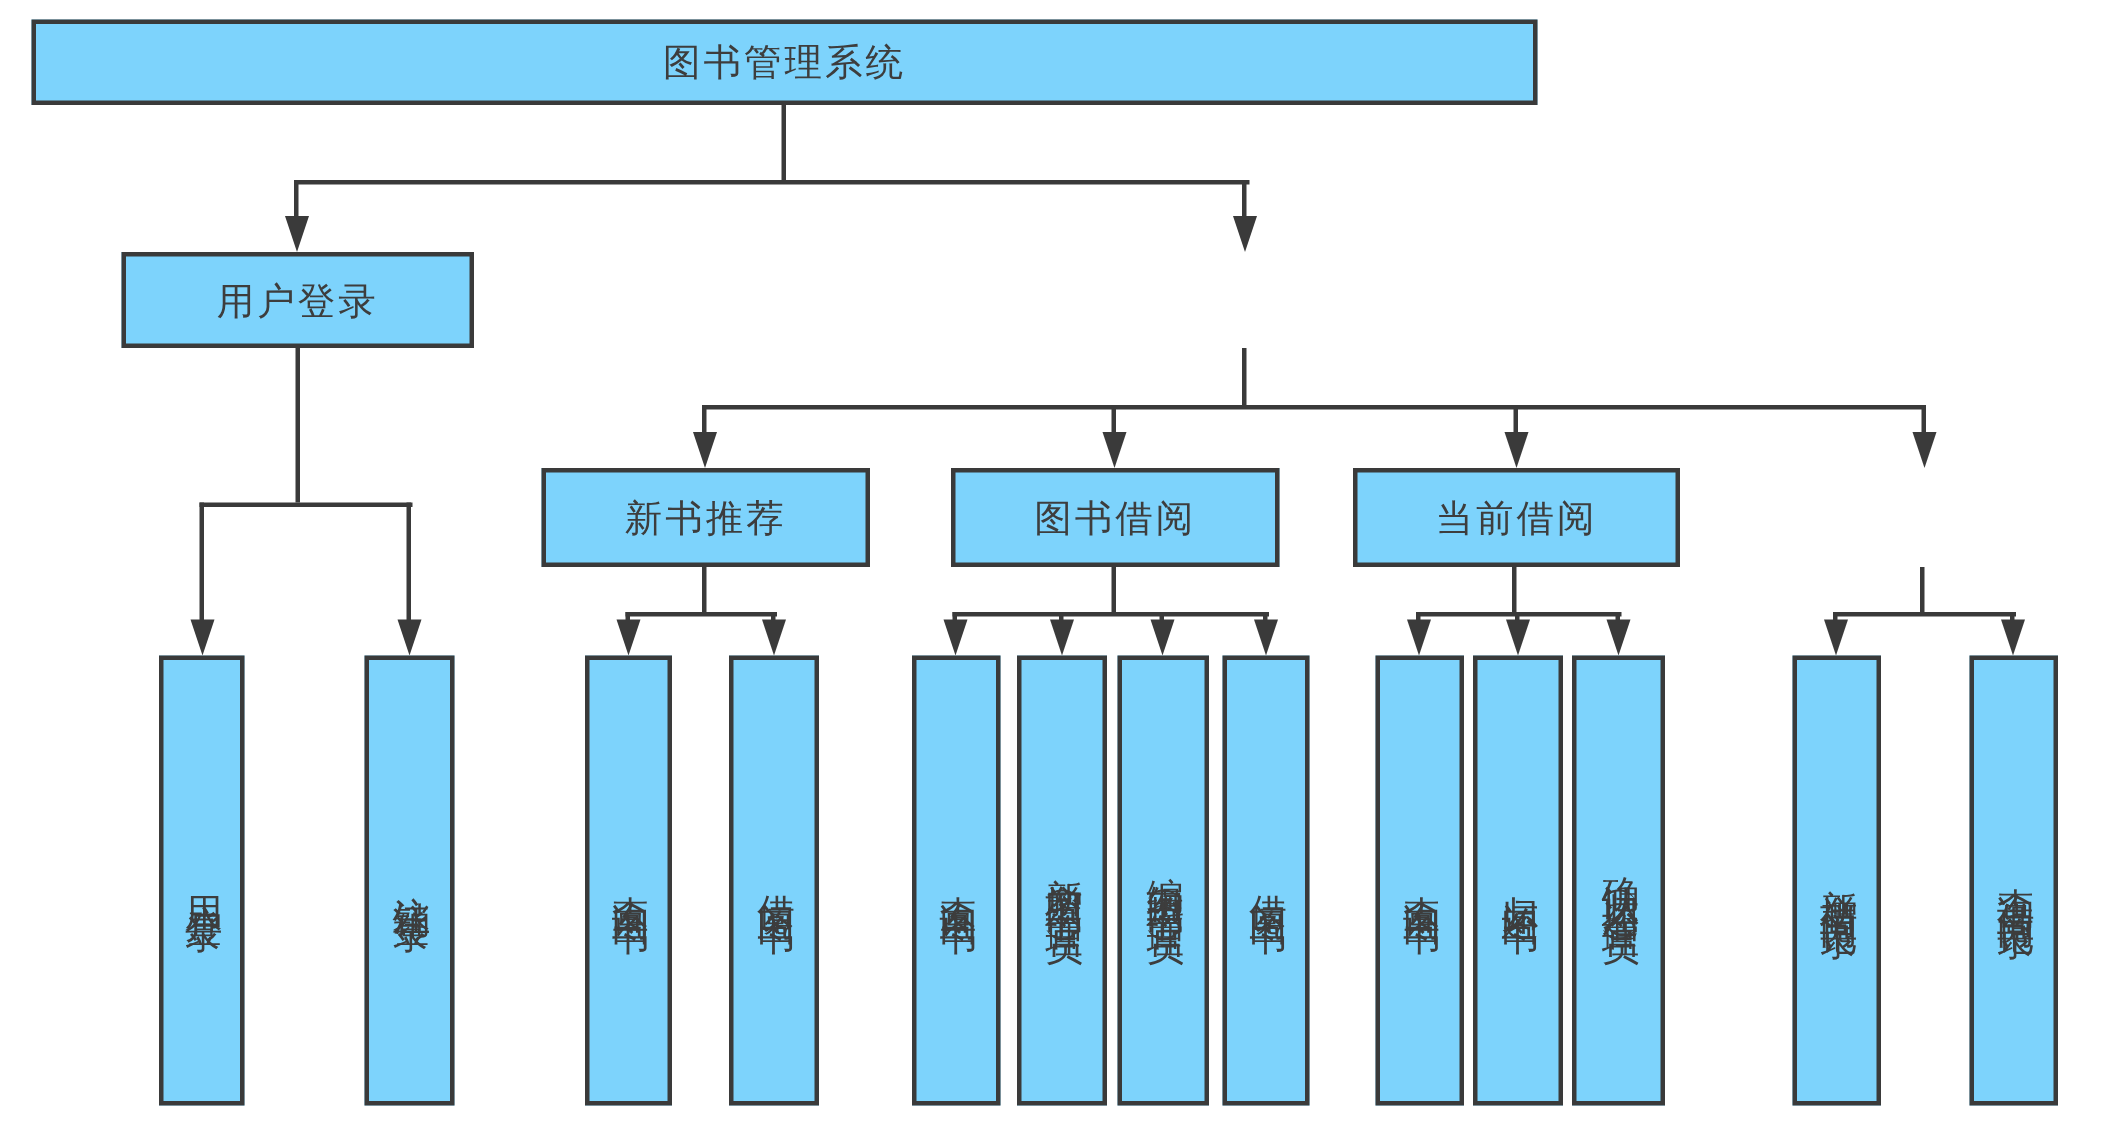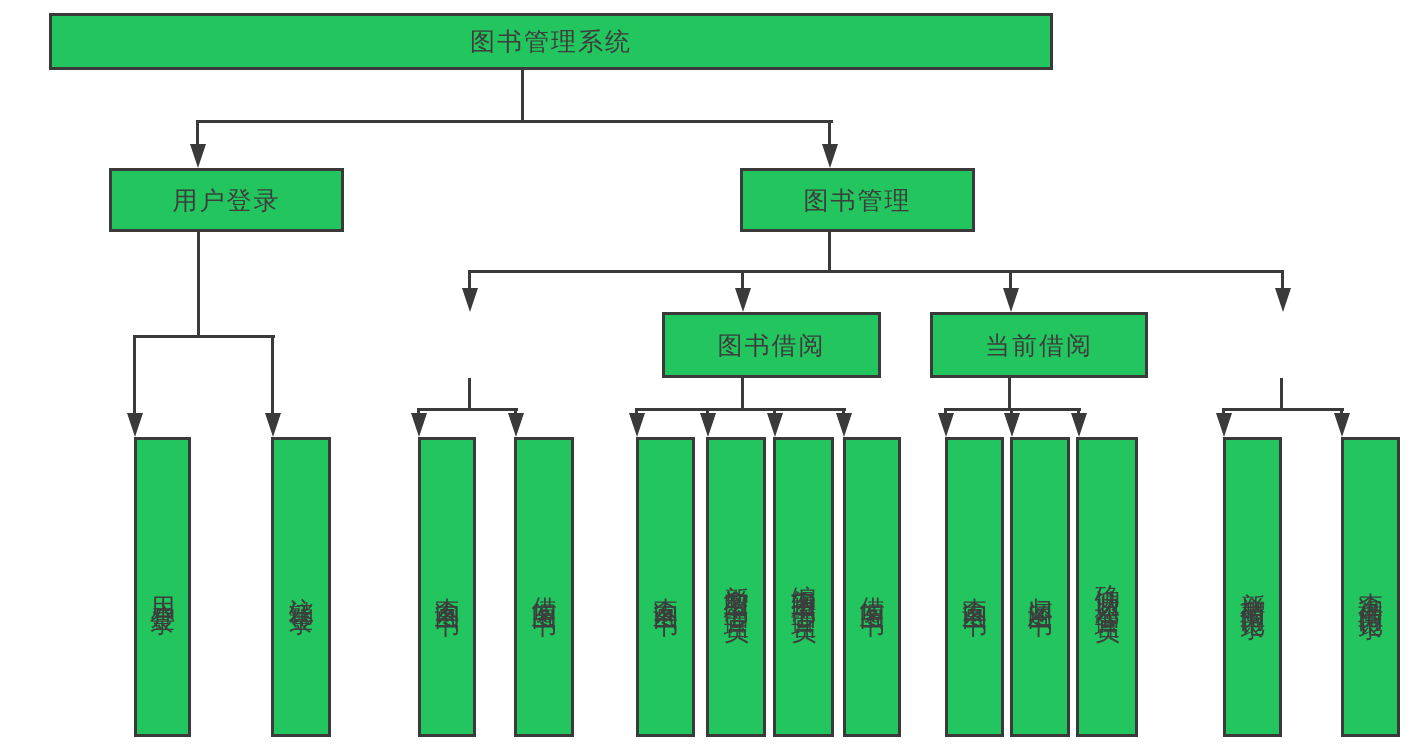--- a/index.html
+++ b/index.html
@@ -1,22 +1,22 @@
 <!DOCTYPE html>
 <html><head>
 <meta charset="utf-8">
 <style>
   html,body{margin:0;padding:0;background:#fff;}
   .stage{
     position:relative;width:1405px;height:747px;background:#fff;overflow:hidden;
     font-family:"Liberation Sans","DejaVu Sans",sans-serif;color:#3d3d3d;
   }
   .box{
-    position:absolute;box-sizing:border-box;border:3px solid #3a3a3a;background:#22c55e;
-    display:flex;align-items:center;justify-content:center;text-align:center;margin-left:28px;
+    position:absolute;box-sizing:border-box;border:3px solid #3a3a3a;background:#7dd3fc;
+    display:flex;align-items:center;justify-content:center;text-align:center;
   }
   .lvl-label{font-size:25px;letter-spacing:2px;color:#3d3d3d;}
   .leaf{flex-direction:column;}
   .leaf .v-label{
     writing-mode:vertical-rl;text-orientation:mixed;
     font-size:25px;letter-spacing:5px;line-height:1.1;color:#3d3d3d;
   }
   .hline{position:absolute;height:3px;background:#3a3a3a;}
   .vline{position:absolute;width:3px;background:#3a3a3a;}
   .arrow{
@@ -41,23 +41,20 @@
   <div class="vline" style="left:521px;top:70px;height:50px"></div>
   <div class="hline" style="left:196px;top:120px;width:637px"></div>
   <div class="vline" style="left:196px;top:120px;height:27px"></div>
   <div class="arrow" style="left:190px;top:144px"></div>
   <div class="vline" style="left:828px;top:120px;height:27px"></div>
   <div class="arrow" style="left:822px;top:144px"></div>
 
   <div class="box" style="left:81px;top:168px;width:235px;height:64px">
     <span class="lvl-label">用户登录</span>
   </div>
-  <div class="box" style="left:712px;top:168px;width:235px;height:64px">
-    <span class="lvl-label">图书管理</span>
-  </div>
 
   <div class="vline" style="left:197px;top:232px;height:103px"></div>
   <div class="hline" style="left:133px;top:335px;width:142px"></div>
   <div class="vline" style="left:133px;top:335px;height:80px"></div>
   <div class="arrow" style="left:127px;top:413px"></div>
   <div class="vline" style="left:271px;top:335px;height:80px"></div>
   <div class="arrow" style="left:265px;top:413px"></div>
 
   <div class="box leaf" style="left:106px;top:437px;width:57px;height:300px">
     <span class="v-label">用户登录</span>
@@ -70,20 +67,23 @@
   <div class="hline" style="left:468px;top:270px;width:816px"></div>
   <div class="vline" style="left:468px;top:270px;height:21px"></div>
   <div class="arrow" style="left:462px;top:288px"></div>
   <div class="vline" style="left:741px;top:270px;height:21px"></div>
   <div class="arrow" style="left:735px;top:288px"></div>
   <div class="vline" style="left:1009px;top:270px;height:21px"></div>
   <div class="arrow" style="left:1003px;top:288px"></div>
   <div class="vline" style="left:1281px;top:270px;height:21px"></div>
   <div class="arrow" style="left:1275px;top:288px"></div>
 
+  <div class="box" style="left:361px;top:312px;width:219px;height:66px">
+    <span class="lvl-label">新书推荐</span>
+  </div>
   <div class="box" style="left:902px;top:312px;width:218px;height:66px">
     <span class="lvl-label">当前借阅</span>
   </div>
   <div class="box" style="left:634px;top:312px;width:219px;height:66px">
     <span class="lvl-label">图书借阅</span>
   </div>
 
   <div class="vline" style="left:468px;top:378px;height:30px"></div>
   <div class="hline" style="left:417px;top:408px;width:101px"></div>
   <div class="vline" style="left:417px;top:408px;height:9px"></div>

